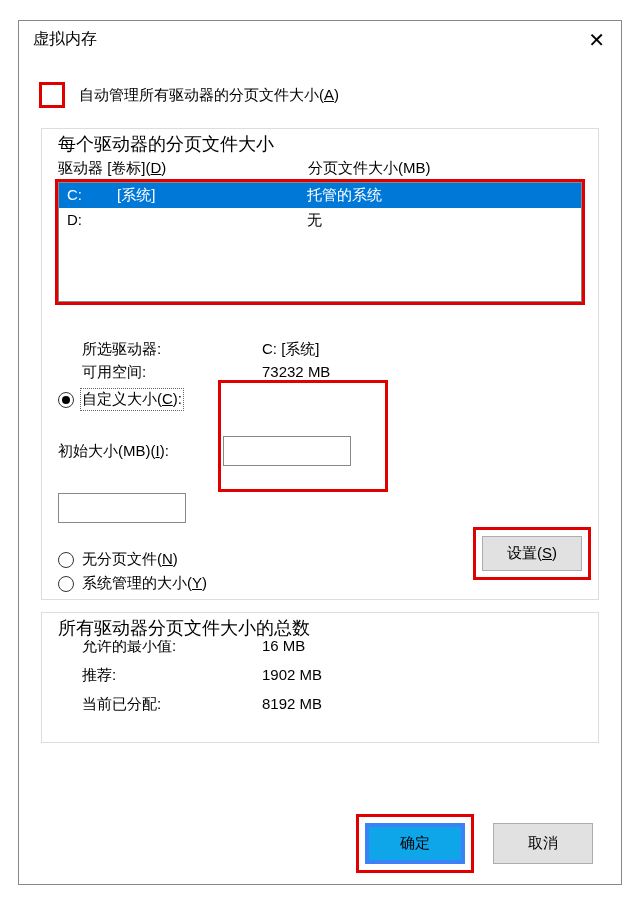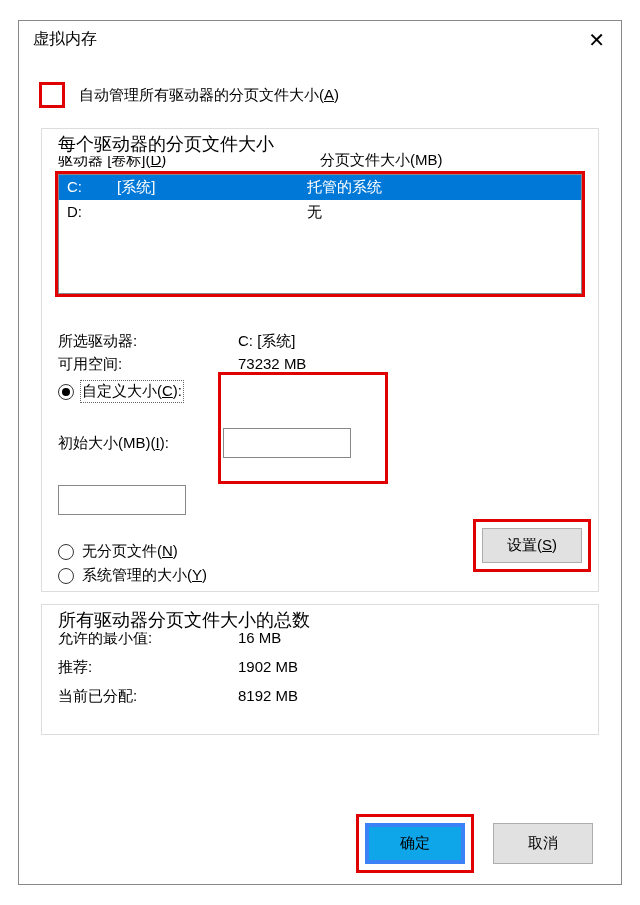--- a/index.html
+++ b/index.html
@@ -68,22 +68,21 @@
       position: absolute;
       top: -10px;
       left: 10px;
       background: #fff;
       padding: 0 6px;
       font-size: 18px;
       margin-top: 13px;
     }
     .drive-headers {
       display: flex;
-      margin: 8px 0 4px 0;
-      gap: 12px;
+      margin: 16px 0 4px 0;
     }
     .drive-headers .col1 { flex: 0 0 250px; }
     .drive-headers .col2 { flex: 1; }
     .drive-list {
       border: 1px solid #888;
       height: 120px;
       overflow: hidden;
     }
     .red-highlight-row {
       outline: 3px solid #e10000;
@@ -101,21 +100,21 @@
       background: #0078d7;
       color: #fff;
     }
     .info-grid {
       margin-top: 38px;
     }
     .info-row {
       display: flex;
       margin: 4px 0;
     }
-    .info-row .label { flex: 0 0 180px; }
+    .info-row .label { flex: 0 0 180px; margin-left: 24px; }
     .info-row .value { flex: 1; }
     .radio-row {
       display: flex;
       align-items: center;
       gap: 8px;
       margin: 5px 0;
     }
     .radio-outer {
       width: 16px;
       height: 16px;

